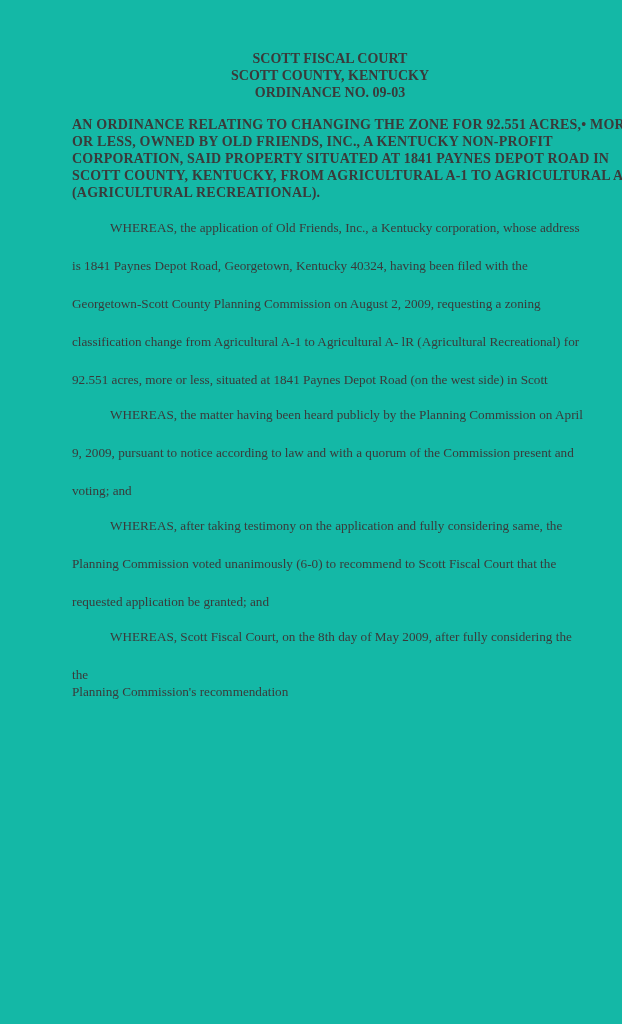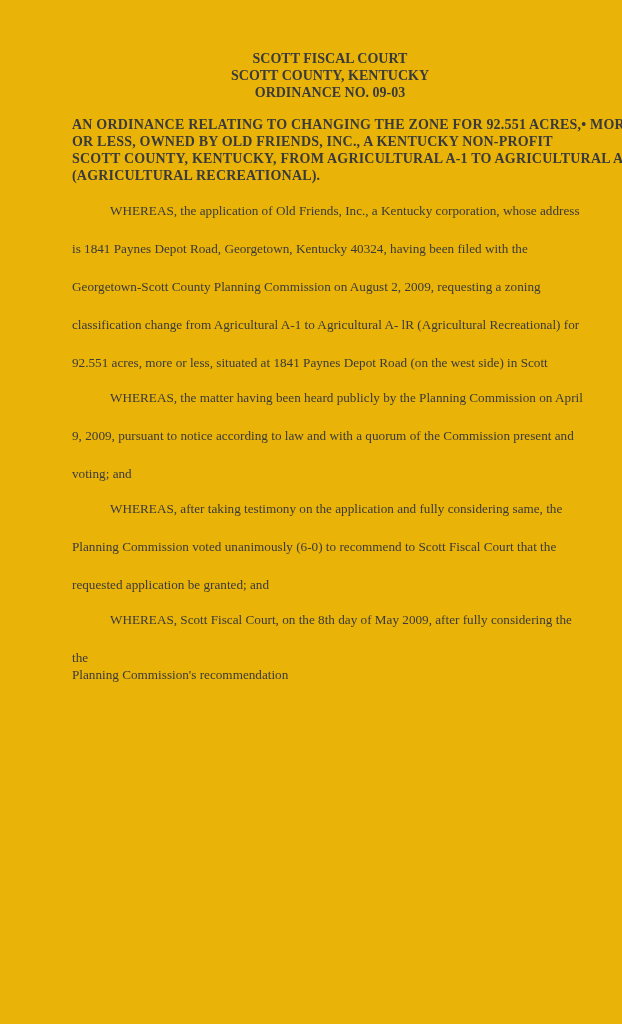--- a/index.html
+++ b/index.html
@@ -1,18 +1,18 @@
 <!DOCTYPE html>
 <html><head>
 <meta charset="utf-8">
 <style>
   html, body { margin:0; padding:0; background:#ffffff; }
   .page {
     width:622px; height:1024px;
-    background:#eab308;
+    background:#14b8a6;
     position:relative;
     box-sizing:border-box;
     padding:50px 30px 0 72px;
     font-family:"Liberation Serif", serif;
     color:#3a3a3a;
     overflow:hidden;
   }
   .header {
     text-align:center;
     font-weight:bold;
@@ -41,20 +41,21 @@
 
   <div class="header">
       <div class="hline">SCOTT FISCAL COURT</div>
       <div class="hline">SCOTT COUNTY, KENTUCKY</div>
       <div class="hline">ORDINANCE NO. 09-03</div>
     </div>
 
   <div class="caption">
       <div class="cline">AN ORDINANCE RELATING TO CHANGING THE ZONE FOR 92.551 ACRES,• MORE</div>
       <div class="cline">OR LESS, OWNED BY OLD FRIENDS, INC., A KENTUCKY NON-PROFIT</div>
+      <div class="cline">CORPORATION, SAID PROPERTY SITUATED AT 1841 PAYNES DEPOT ROAD IN</div>
       <div class="cline">SCOTT COUNTY, KENTUCKY, FROM AGRICULTURAL A-1 TO AGRICULTURAL A-lR</div>
       <div class="cline">(AGRICULTURAL RECREATIONAL).</div>
     </div>
 
   <div class="para p1">
       <div class="bline">WHEREAS, the application of Old Friends, Inc., a Kentucky corporation, whose address</div>
       <div class="bline">is 1841 Paynes Depot Road, Georgetown, Kentucky 40324, having been filed with the</div>
       <div class="bline">Georgetown-Scott County Planning Commission on August 2, 2009, requesting a zoning</div>
       <div class="bline">classification change from Agricultural A-1 to Agricultural A- lR (Agricultural Recreational) for</div>
       <div class="bline">92.551 acres, more or less, situated at 1841 Paynes Depot Road (on the west side) in Scott</div>

